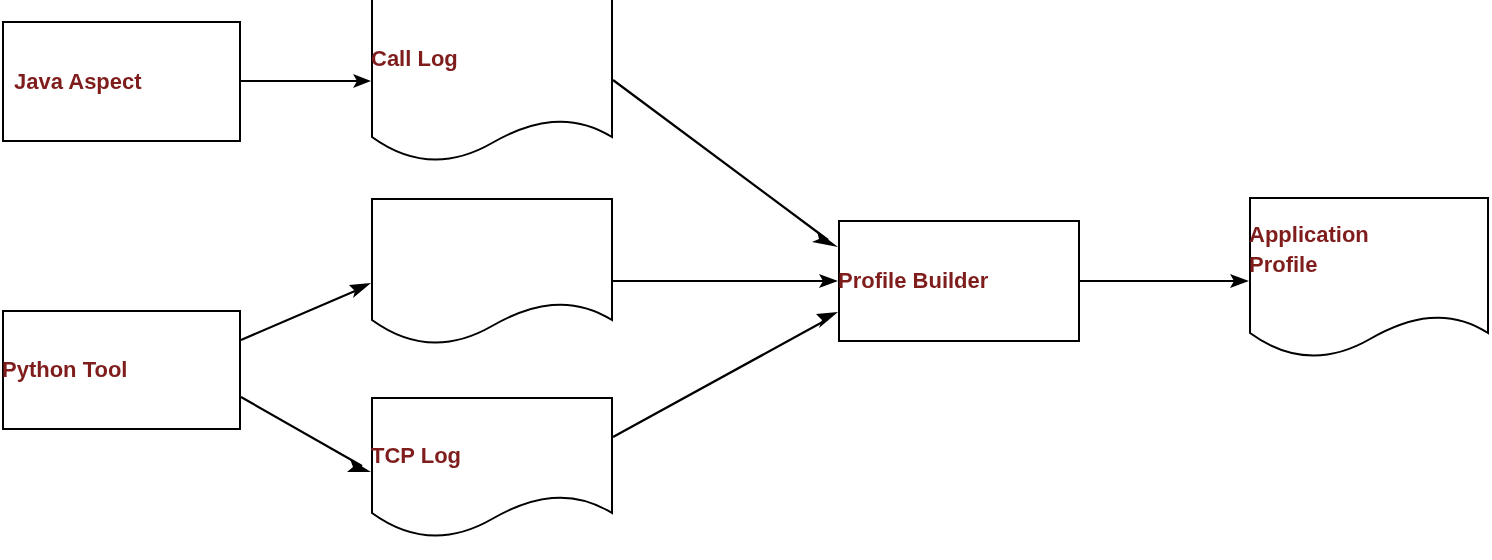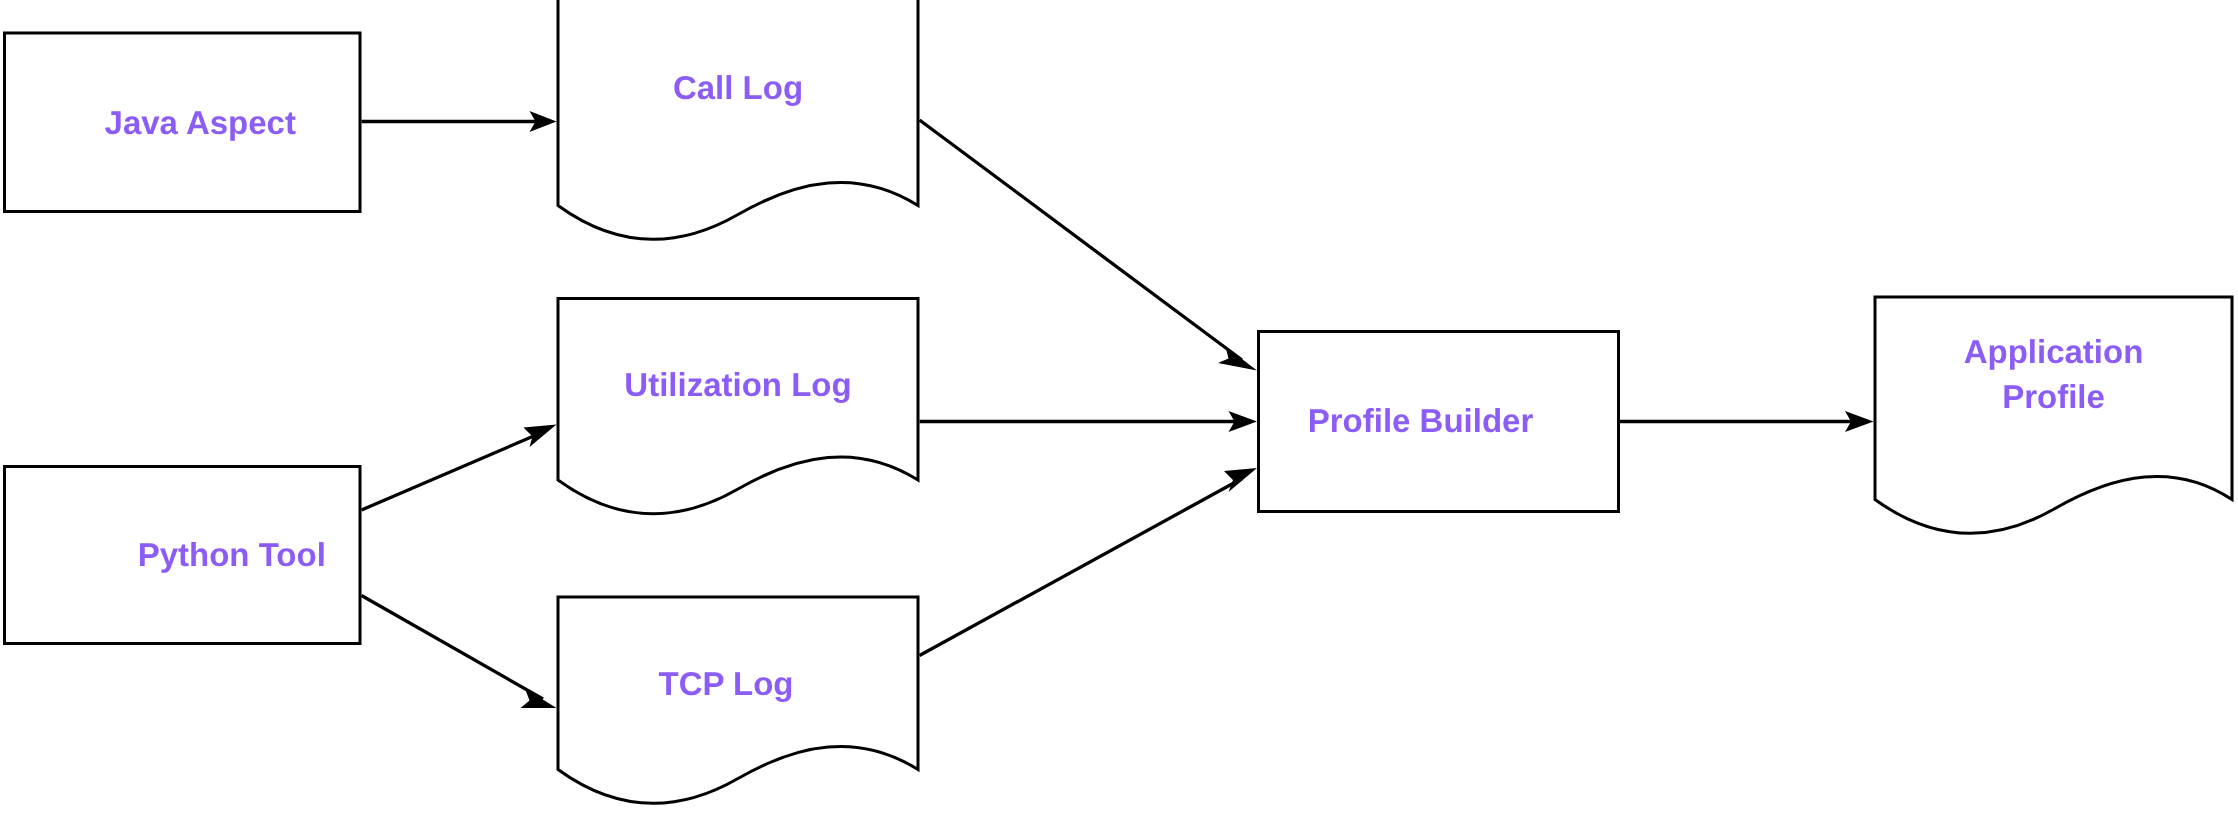--- a/index.html
+++ b/index.html
@@ -35,26 +35,25 @@
     stroke: #000000;
     stroke-width: 2.2;
     stroke-linecap: butt;
   }
   .arrow-head {
     fill: #000000;
     stroke: none;
   }
   .node-label {
     position: absolute;
-    text-align: center;
     font-family: "Liberation Sans", sans-serif;
     font-weight: bold;
     font-size: 22px;
     line-height: 30px;
-    color: #8b5cf6;
+    color: #7f1d1d;
     white-space: pre-line;
     pointer-events: none;
   }
 </style>
 </head>
 <body>
 
 <div id="diagram-canvas">
 
   <svg id="diagram-svg" viewBox="0 0 1492 560">
@@ -107,23 +106,22 @@
       <line class="edge-line" x1="1080" y1="281" x2="1240" y2="281"></line>
       <polygon class="arrow-head" points="1249,281 1230,274 1234,281 1230,288"></polygon>
     </g>
 
   </svg>
 
   <div class="node-label" style="left:14px;  top:67px;  width:239px;">Java Aspect</div>
 
   <div class="node-label" style="left:371px; top:44px;  width:242px;">Call Log</div>
 
-  <div class="node-label" style="left:2px;  top:355px; width:239px;padding-left:33px;">Python Tool</div>
+  <div class="node-label" style="left:2px;  top:355px; width:239px;">Python Tool</div>
 
-  <div class="node-label" style="left:371px; top:242px; width:242px;">Utilization Log</div>
 
   <div class="node-label" style="left:371px; top:441px; width:226px;">TCP Log</div>
 
   <div class="node-label" style="left:838px; top:266px; width:218px;">Profile Builder</div>
 
   <div class="node-label" style="left:1249px; top:220px; width:240px;">Application
 Profile</div>
 
 </div>
 

